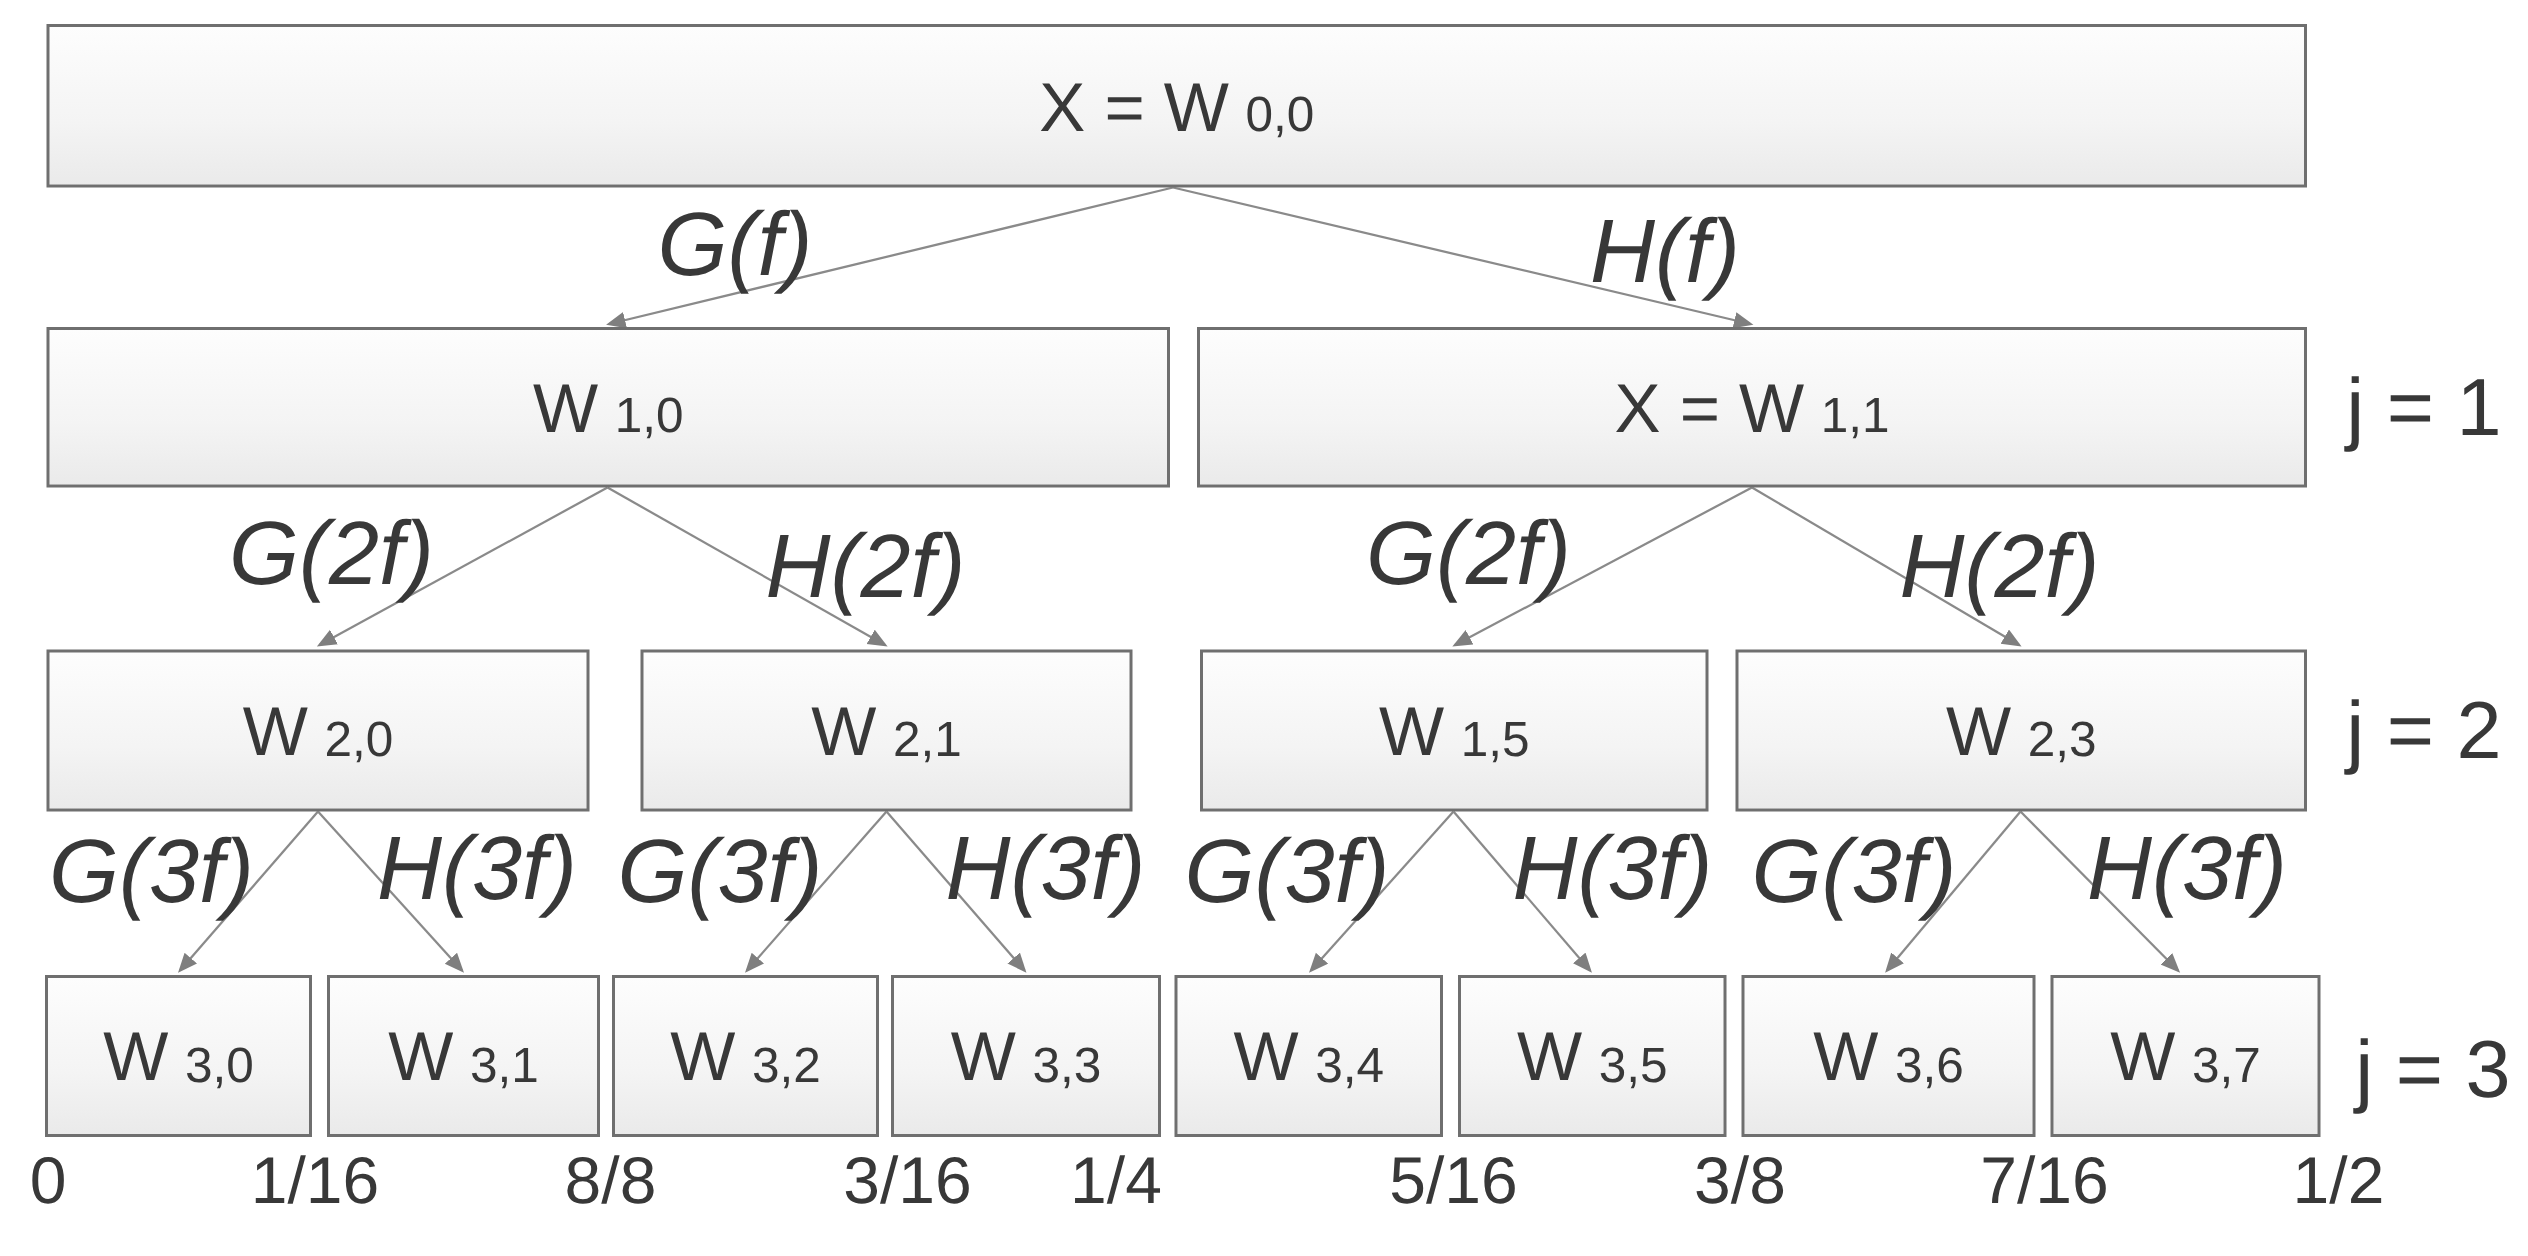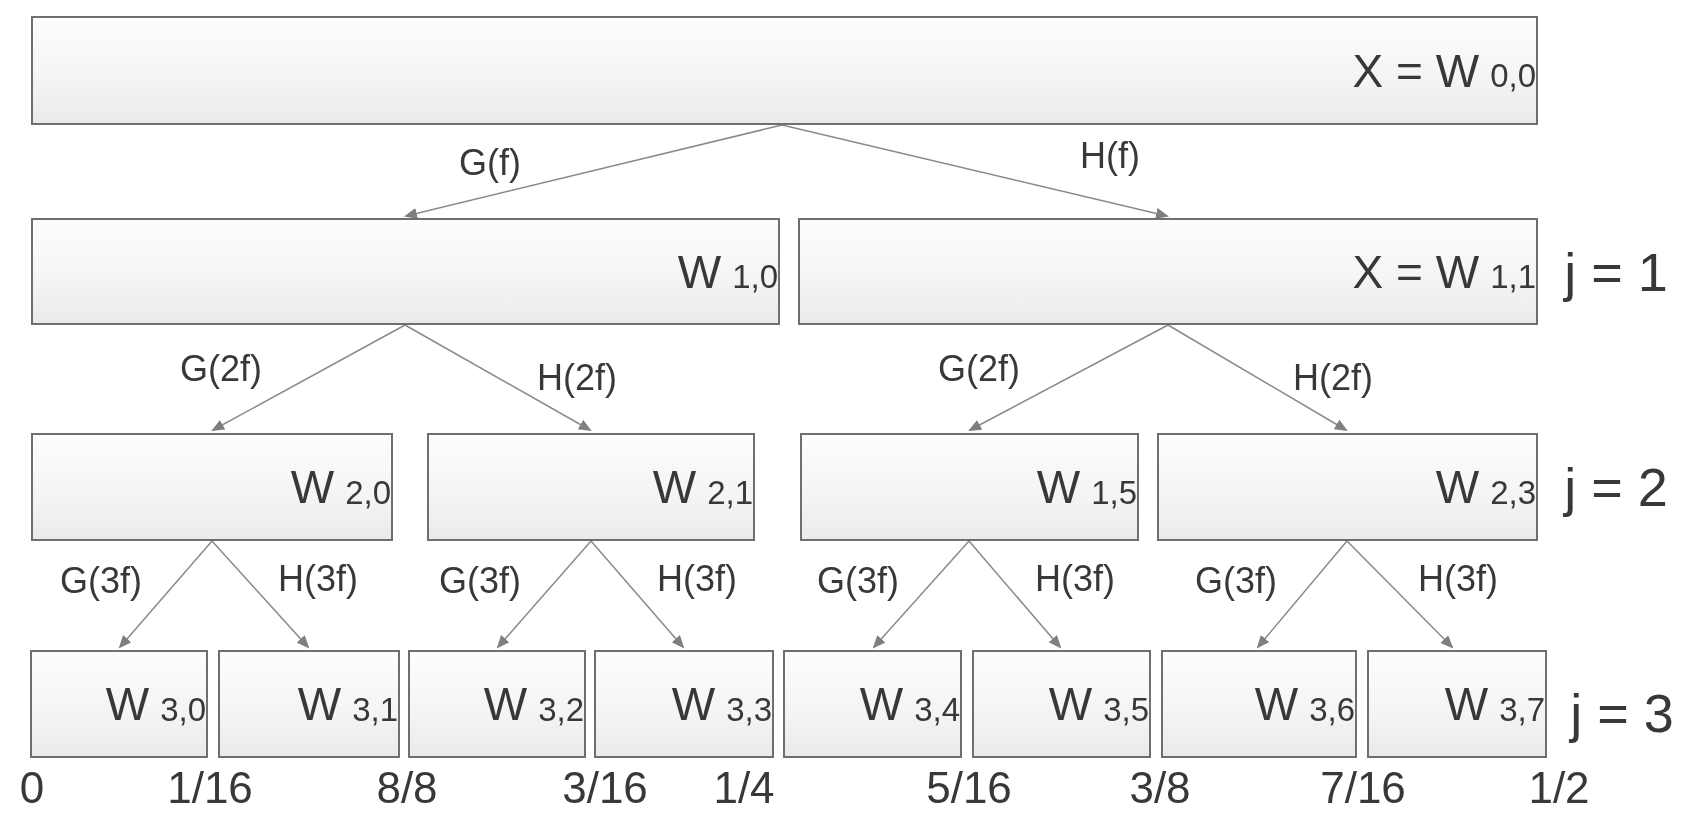--- a/index.html
+++ b/index.html
@@ -12,29 +12,29 @@
   }
   .arrow-layer{
     position:absolute;left:0;top:0;width:1685px;height:837px;
     pointer-events:none;
   }
   .node{
     position:absolute;
     box-sizing:border-box;
     border:2px solid var(--border,#6f6f6f);
     background:linear-gradient(180deg,#fdfdfd 0%,#f4f4f4 60%,#eaeaea 100%);
-    display:flex;align-items:center;justify-content:flex-end;
+    display:flex;align-items:center;justify-content:center;
     color:var(--ink,#383838);
     white-space:nowrap;
   }
   .node .main{font-size:46px;line-height:1;}
   .node .sub{font-size:33px;line-height:1;margin-left:11px;position:relative;top:5px;}
   .flabel{
     position:absolute;transform:translate(-50%,-50%);
-    font-size:36px;color:var(--ink,#383838);white-space:nowrap;line-height:1;
+    font-size:60px;color:var(--ink,#383838);white-space:nowrap;line-height:1;font-style:italic;
   }
   .jlabel{
     position:absolute;transform:translate(-50%,-50%);
     font-size:54px;color:var(--ink,#383838);white-space:nowrap;line-height:1;
   }
   .alabel{
     position:absolute;transform:translate(-50%,-50%);
     font-size:44px;color:var(--ink,#383838);white-space:nowrap;line-height:1;
   }
 </style>
@@ -122,21 +122,21 @@
         <span class="main">W</span>
         <span class="sub">3,6</span>
       </div>
       <div class="node" style="left: 1367px; top: 650px; width: 180px; height: 108px;">
         <span class="main">W</span>
         <span class="sub">3,7</span>
       </div>
     </div>
   <div>
       <div class="flabel" style="left: 490px; top: 163px;">G(f)</div>
-      <div class="flabel" style="left: 1110px; top: 156px;">H(f)</div>
+      <div class="flabel" style="left: 1110px; top: 168px;">H(f)</div>
       <div class="flabel" style="left: 221px; top: 369px;">G(2f)</div>
       <div class="flabel" style="left: 577px; top: 378px;">H(2f)</div>
       <div class="flabel" style="left: 979px; top: 369px;">G(2f)</div>
       <div class="flabel" style="left: 1333px; top: 378px;">H(2f)</div>
       <div class="flabel" style="left: 101px; top: 581px;">G(3f)</div>
       <div class="flabel" style="left: 318px; top: 579px;">H(3f)</div>
       <div class="flabel" style="left: 480px; top: 581px;">G(3f)</div>
       <div class="flabel" style="left: 697px; top: 579px;">H(3f)</div>
       <div class="flabel" style="left: 858px; top: 581px;">G(3f)</div>
       <div class="flabel" style="left: 1075px; top: 579px;">H(3f)</div>

